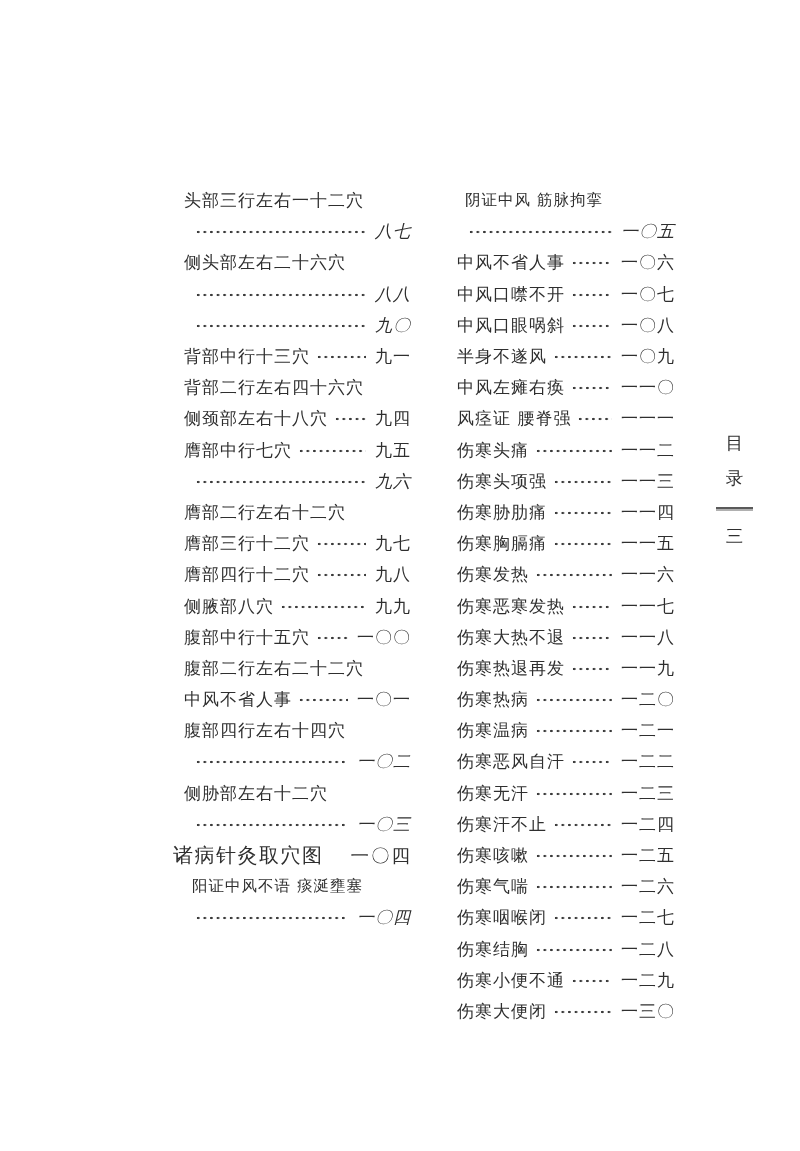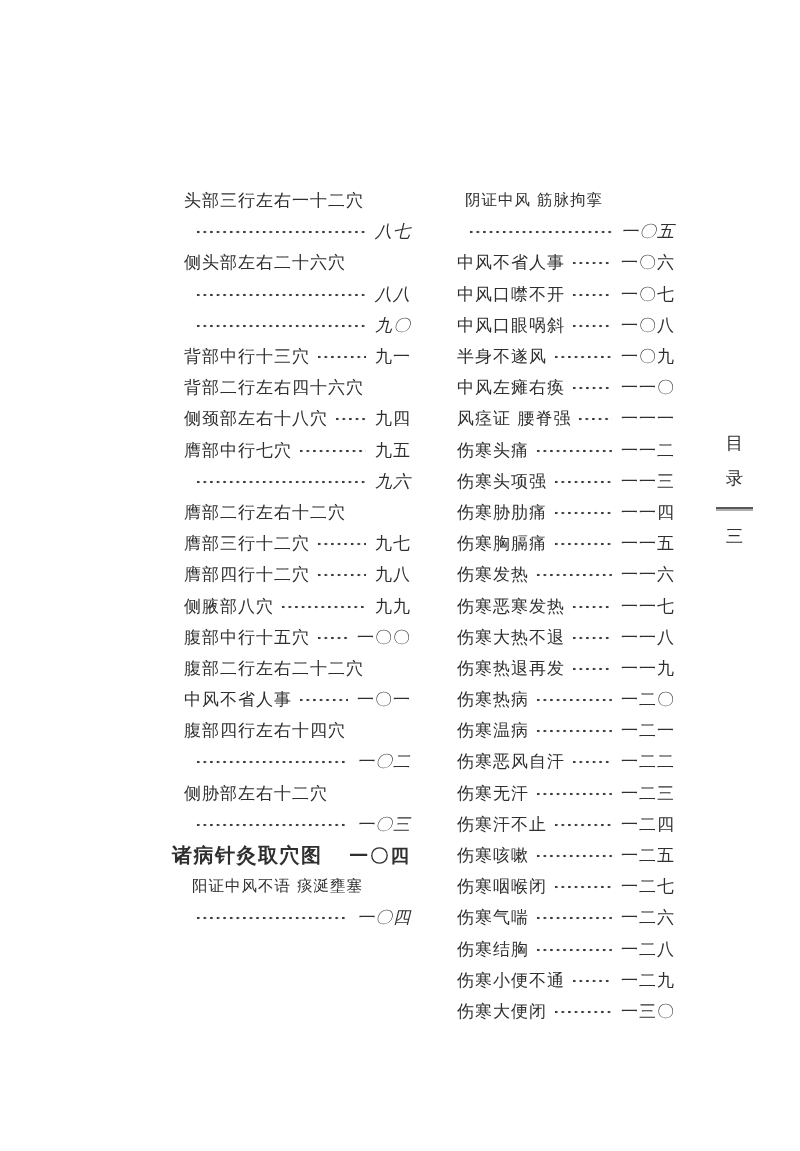--- a/index.html
+++ b/index.html
@@ -55,24 +55,23 @@
 
   
   .row.title .label { flex: 0 0 auto; }
 
   
   .row.subtitle { font-size: 15.5px; padding-left: 8px; letter-spacing: 1px; }
 
   
   .row.bold {
     margin-left: -11px;
-    font-weight: bold;
+    font-weight: normal;
     font-size: 20px;
     letter-spacing: 1.5px;
-    justify-content: flex-end;
   }
   .row.bold .leader { margin-left: 18px; }
   .row.bold .pagenum { font-size: 18.5px; letter-spacing: 2px; }
 
   
   .margin-block {
     position: absolute;
     left: 696px;
     top: 429px;
     width: 37px;
@@ -297,28 +296,28 @@
         <span class="label">伤寒汗不止</span>
         <span class="leader"></span>
         <span class="pagenum">一二四</span>
       </div>
       <div class="row entry">
         <span class="label">伤寒咳嗽</span>
         <span class="leader"></span>
         <span class="pagenum">一二五</span>
       </div>
       <div class="row entry">
+        <span class="label">伤寒气喘</span>
+        <span class="leader"></span>
+        <span class="pagenum">一二六</span>
+      </div>
+      <div class="row entry">
         <span class="label">伤寒咽喉闭</span>
         <span class="leader"></span>
         <span class="pagenum">一二七</span>
-      </div>
-      <div class="row entry">
-        <span class="label">伤寒气喘</span>
-        <span class="leader"></span>
-        <span class="pagenum">一二六</span>
       </div>
       <div class="row entry">
         <span class="label">伤寒结胸</span>
         <span class="leader"></span>
         <span class="pagenum">一二八</span>
       </div>
       <div class="row entry">
         <span class="label">伤寒小便不通</span>
         <span class="leader"></span>
         <span class="pagenum">一二九</span>

